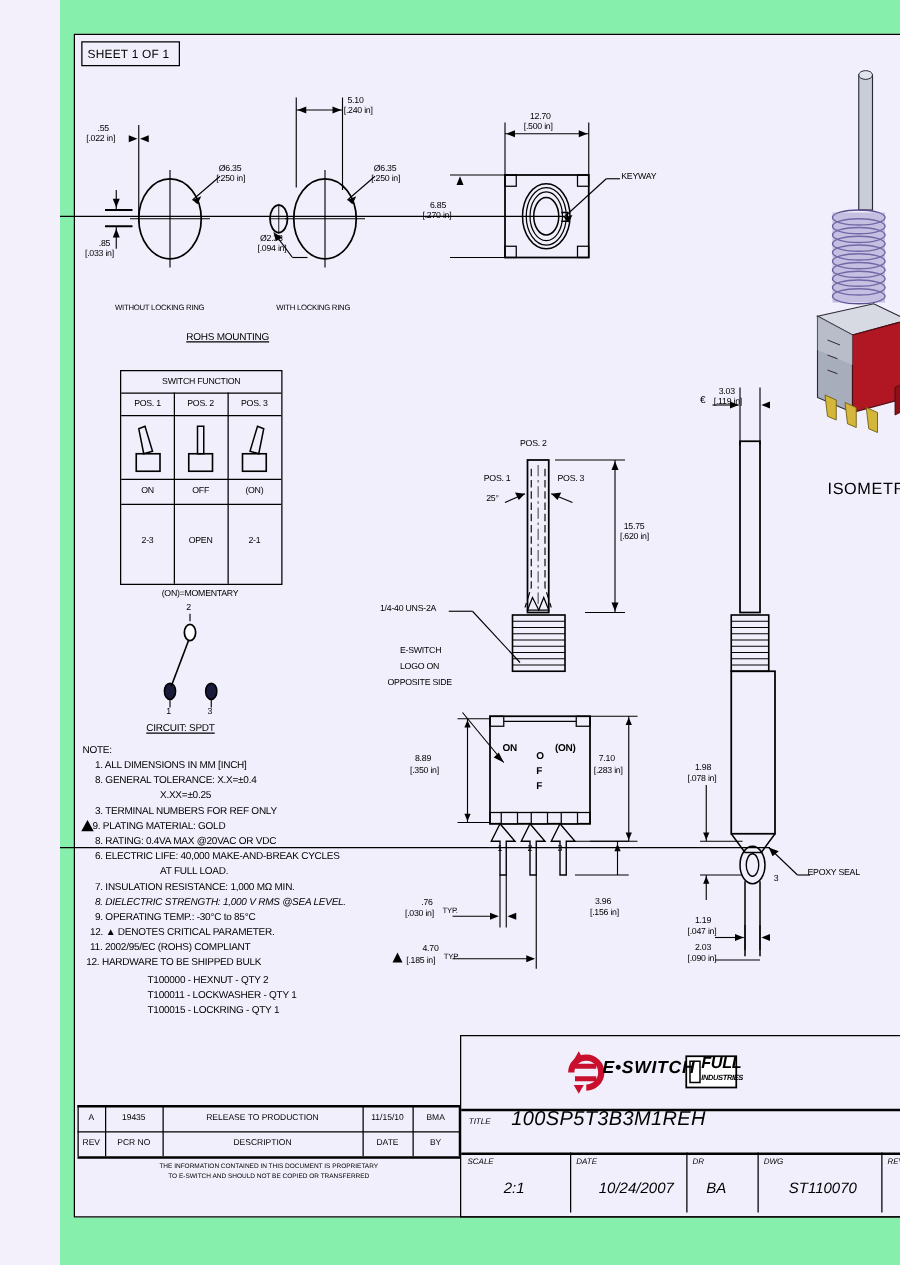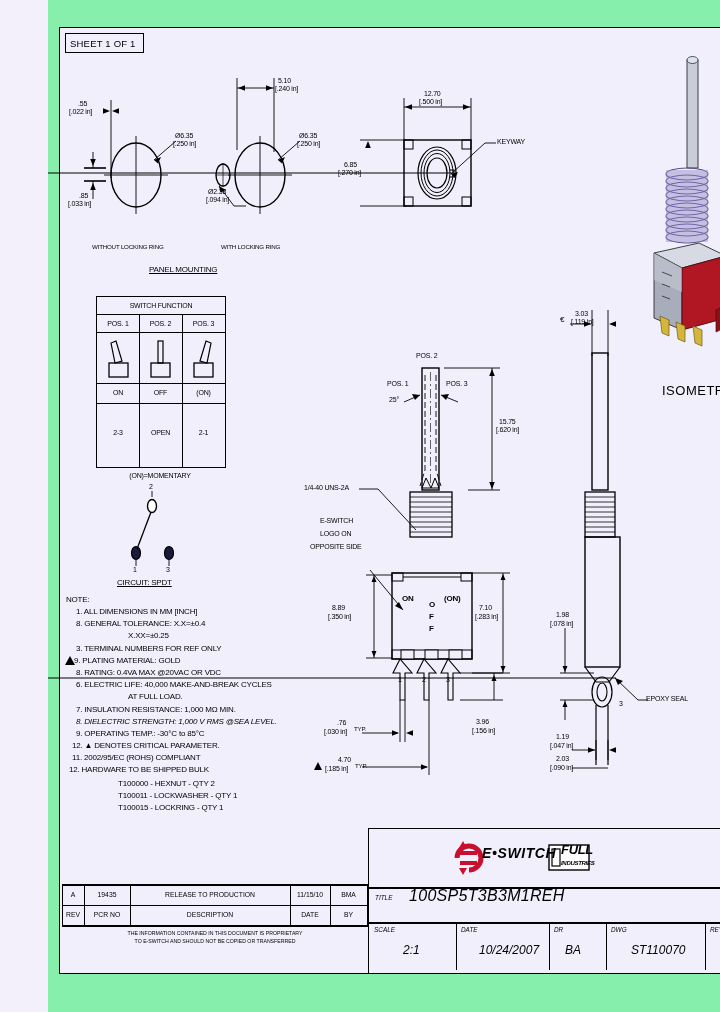--- a/index.html
+++ b/index.html
@@ -279,21 +279,21 @@
   <div class="txt t7" style="left:125px;top:140px;">[.250 in]</div>
   <div class="txt t6" style="left:44px;top:243px;">WITHOUT LOCKING RING</div>
 
   <div class="txt t7" style="left:230px;top:77px;">5.10</div>
   <div class="txt t7" style="left:227px;top:85px;">[.240 in]</div>
   <div class="txt t7" style="left:251px;top:132px;">Ø6.35</div>
   <div class="txt t7" style="left:249px;top:140px;">[.250 in]</div>
   <div class="txt t7" style="left:160px;top:188px;">Ø2.38</div>
   <div class="txt t7" style="left:158px;top:196px;">[.094 in]</div>
   <div class="txt t6" style="left:173px;top:243px;">WITH LOCKING RING</div>
-  <div class="txt t8 ul" style="left:101px;top:265px;">PANEL MOUNTING</div>
+  <div class="txt t8 ul" style="left:101px;top:265px;">ROHS MOUNTING</div>
 
   <div class="txt t7" style="left:376px;top:90px;">12.70</div>
   <div class="txt t7" style="left:371px;top:98px;">[.500 in]</div>
   <div class="txt t7" style="left:296px;top:161px;">6.85</div>
   <div class="txt t7" style="left:290px;top:169px;">[.270 in]</div>
   <div class="txt t7" style="left:449px;top:138px;">KEYWAY</div>
 
   <div class="box" style="left:48px;top:296px;width:128px;height:170px;">
     <div class="ln hl" style="left:0;top:17px;width:128px;"></div>
     <div class="ln hl" style="left:0;top:35px;width:128px;"></div>

